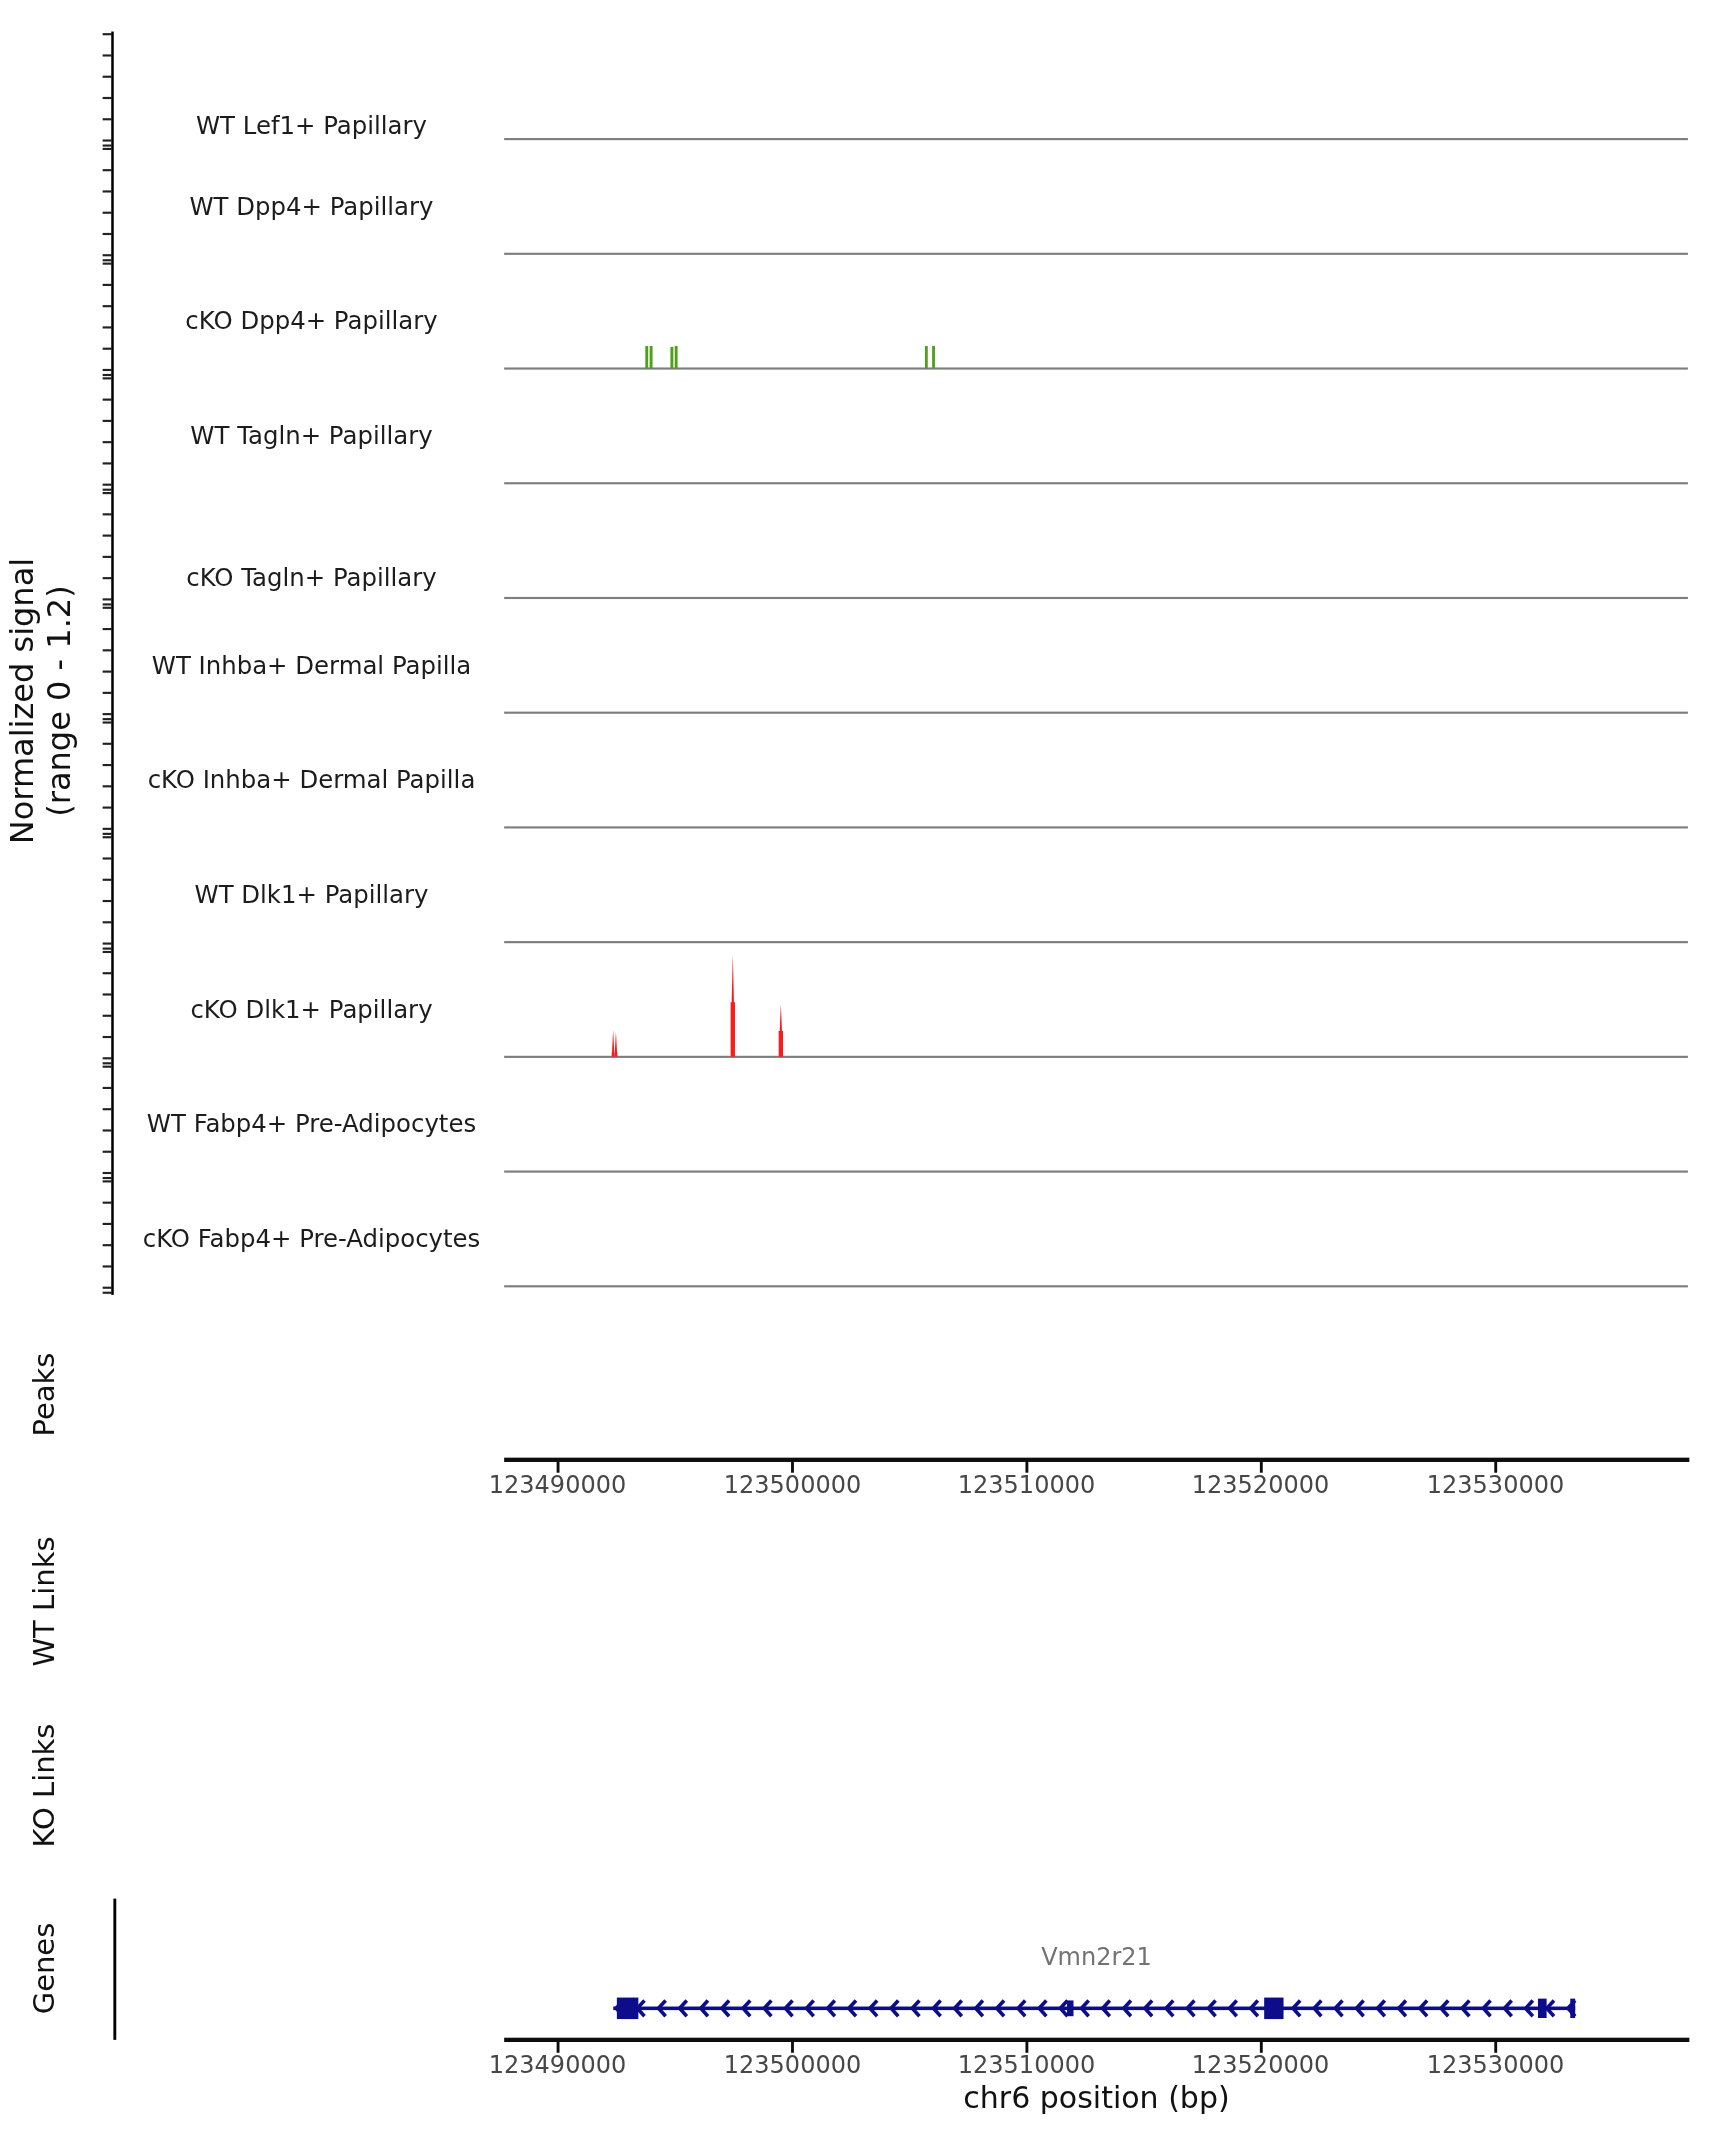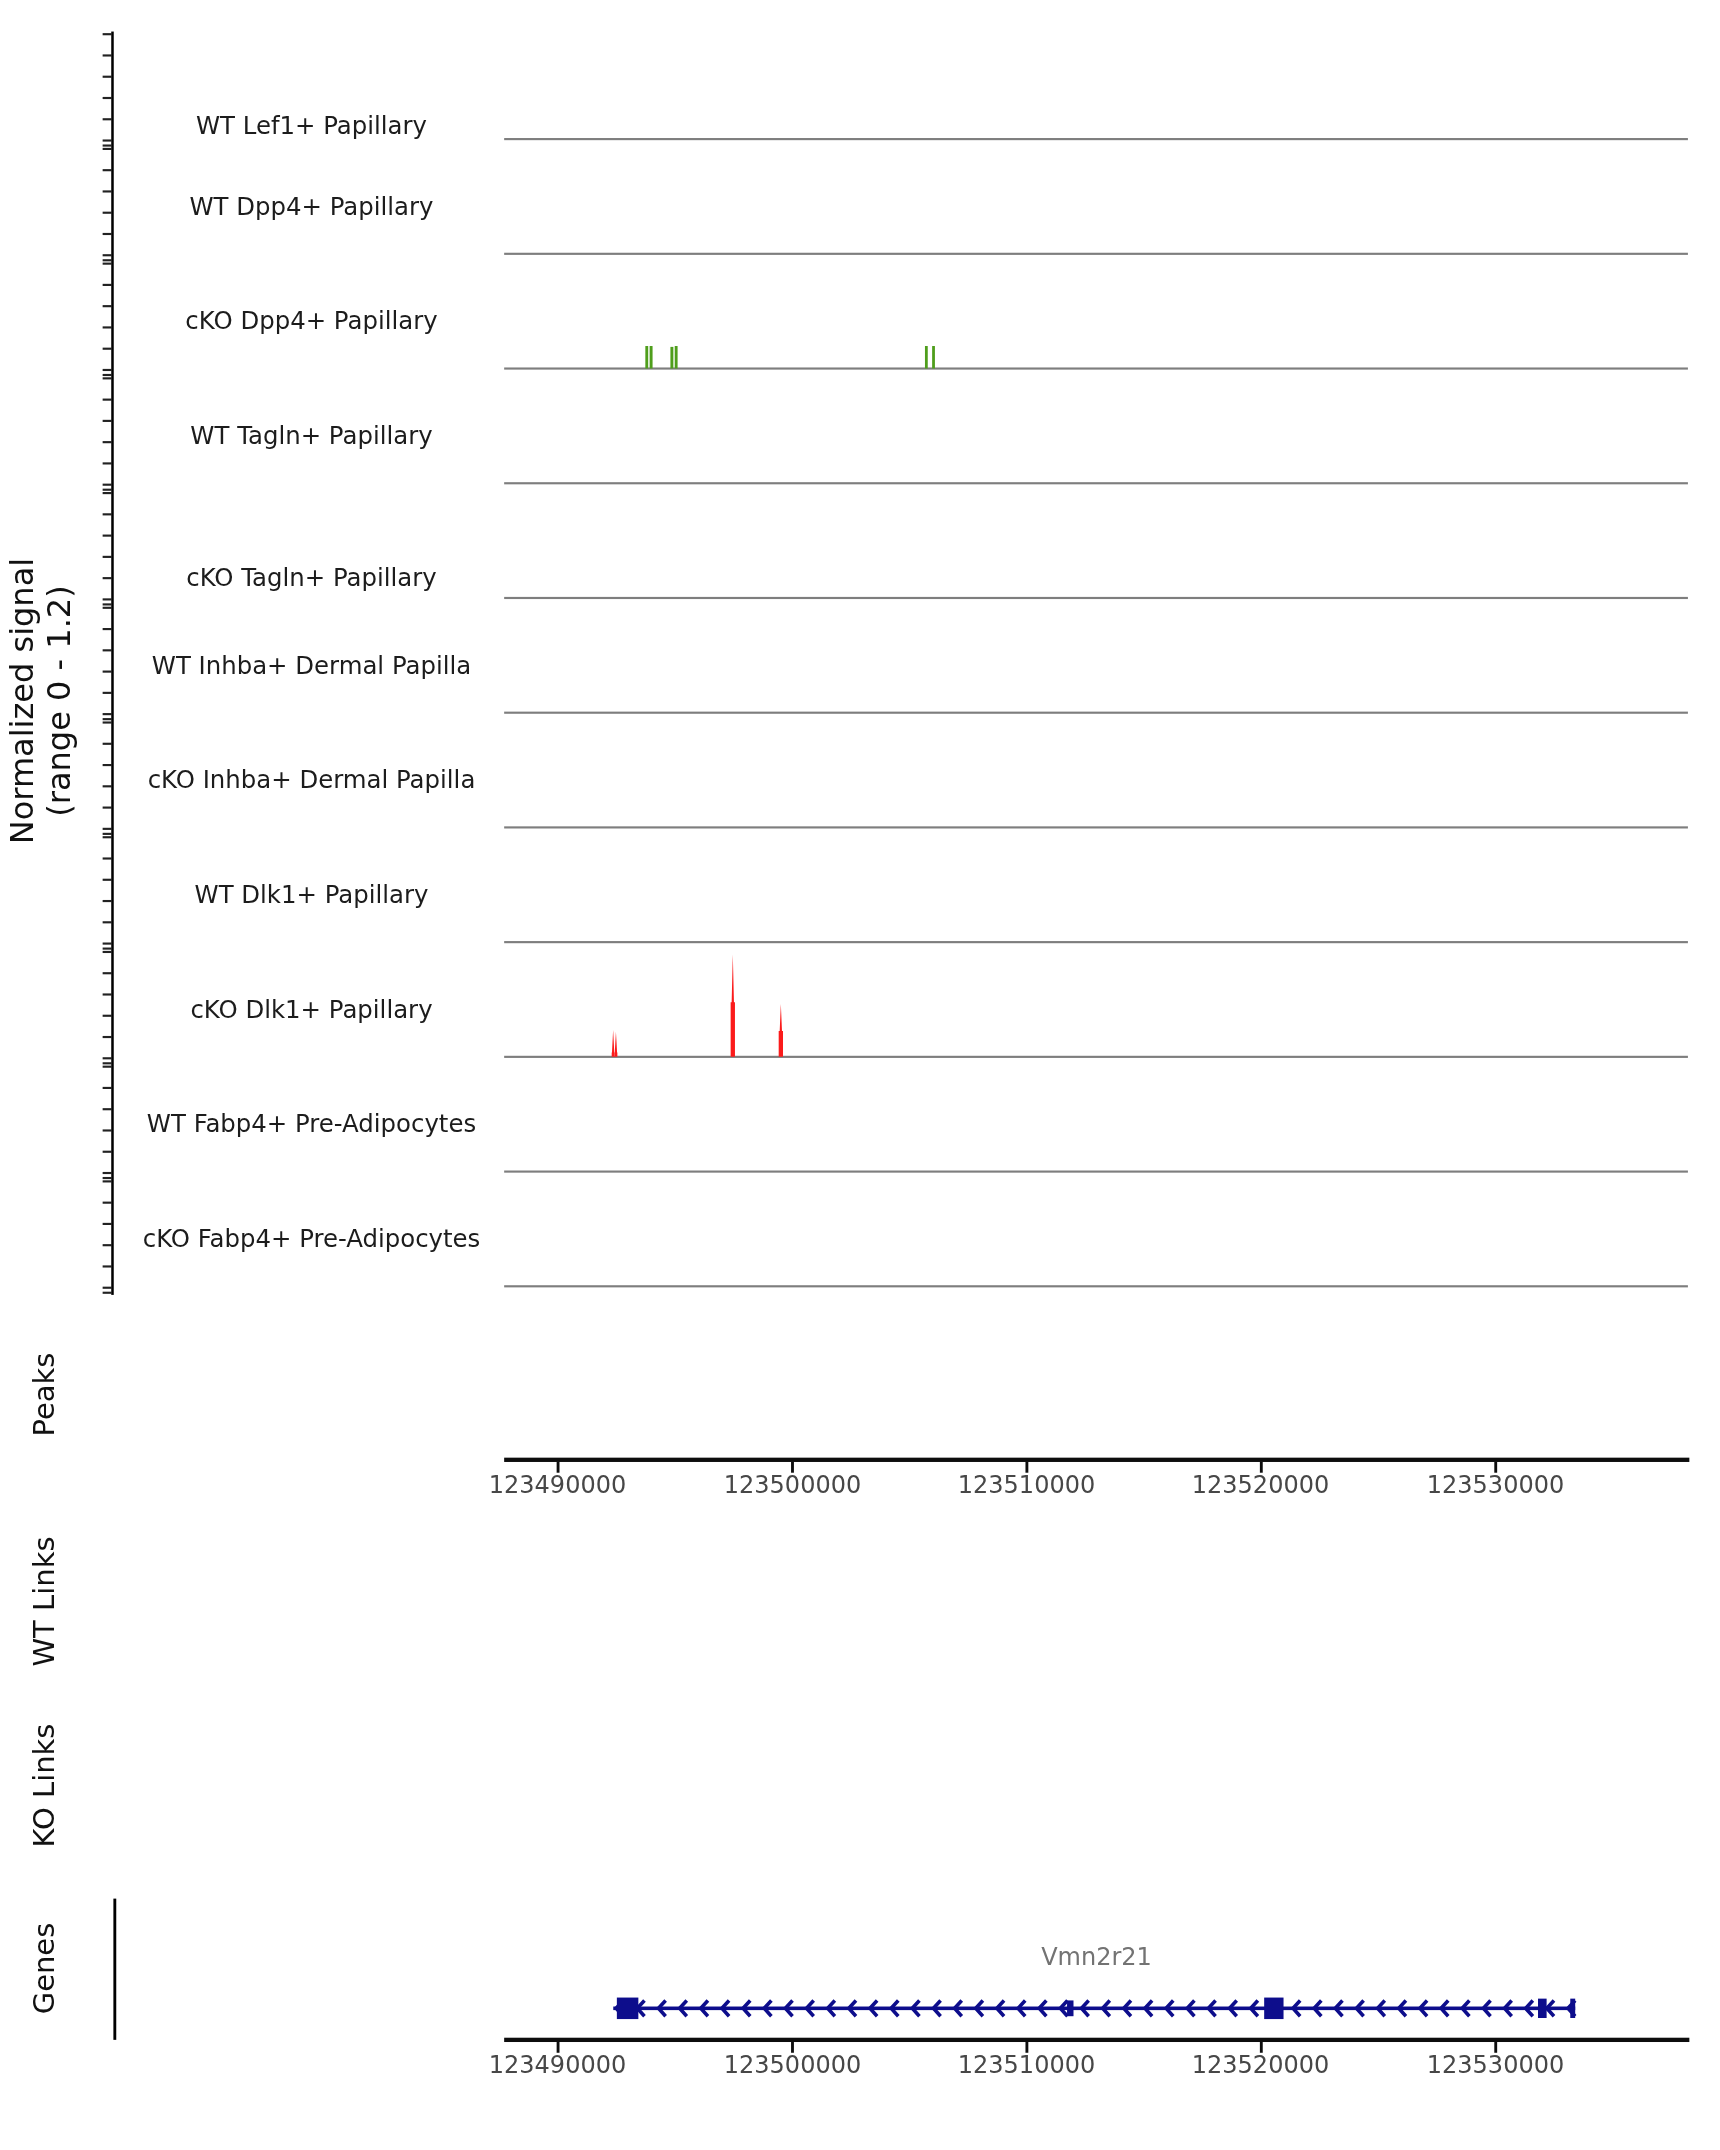--- a/index.html
+++ b/index.html
@@ -219,14 +219,15 @@
     </div>
   <div id="bottom-axis-labels">
       <div class="tick-label" style="left: 443px; top: 2051px;">123490000</div>
       <div class="tick-label" style="left: 678px; top: 2051px;">123500000</div>
       <div class="tick-label" style="left: 912px; top: 2051px;">123510000</div>
       <div class="tick-label" style="left: 1146px; top: 2051px;">123520000</div>
       <div class="tick-label" style="left: 1381px; top: 2051px;">123530000</div>
     </div>
 
   <div id="gene-name-label" style="left:953px;top:1943px;">Vmn2r21</div>
+  <div id="x-axis-title" style="left:774px;top:2080px;">chr6 position (bp)</div>
 </div>
 
 
 </body></html>

